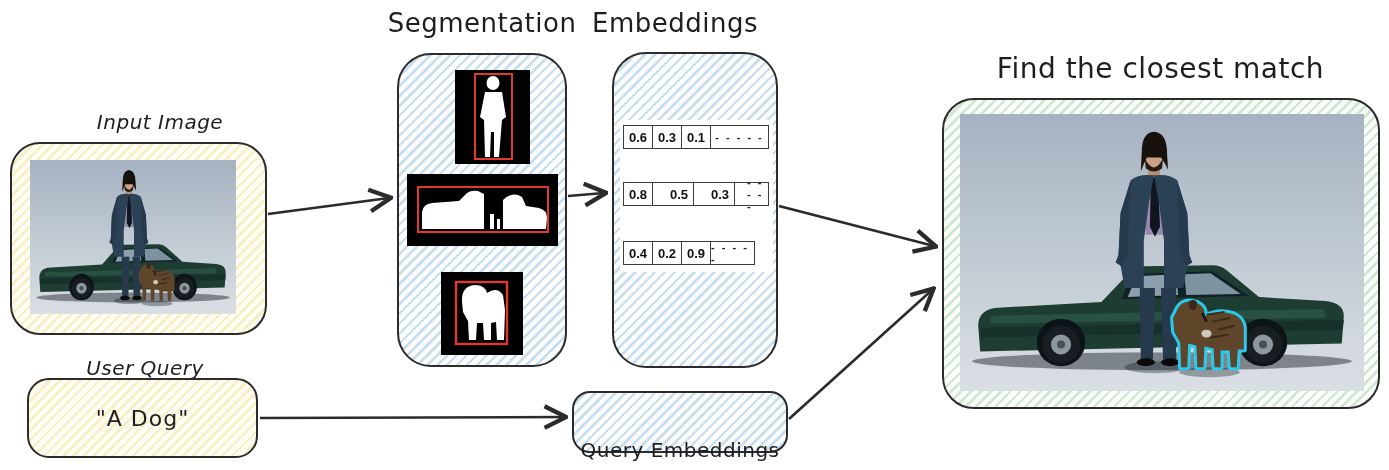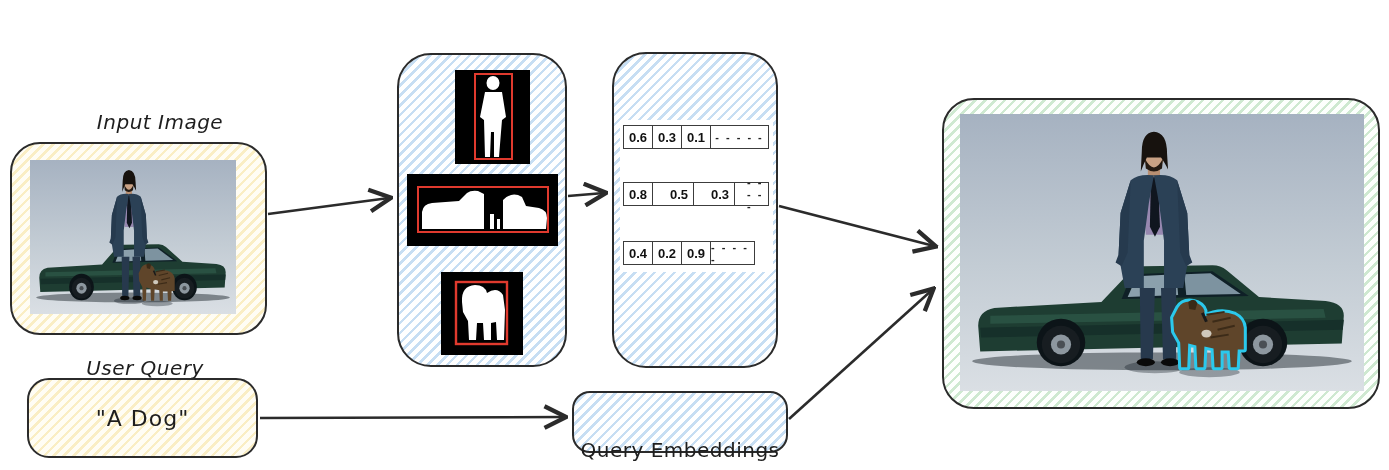--- a/index.html
+++ b/index.html
@@ -117,20 +117,21 @@
     </g>
   </svg>
       </div>
   </div>
 
   <div class="abs hand label" style="left:45px;top:356px;width:200px;">User Query</div>
   <div class="card hatch-yellow" style="left:27px;top:378px;width:231px;height:80px;border-radius:22px;">
     <div class="query-text hand">"A Dog"</div>
   </div>
 
+  <div class="abs hand title" style="left:382px;top:8px;width:200px;">Segmentation</div>
   <div class="card hatch-blue" style="left:397px;top:53px;width:170px;height:314px;border-radius:34px;">
     <div class="mask-tile" style="left:56px;top:15px;width:75px;height:94px;">
       <svg viewBox="0 0 75 94" preserveAspectRatio="none">
         <ellipse cx="38" cy="13" rx="6.5" ry="7" fill="#fff"></ellipse>
         <path d="M30 22 L47 22 L51 47 L47 50 L46 62 L44 87 L39 87 L39 62 L36 62 L35 87 L30 87 L29 50 L25 47 Z" fill="#fff"></path>
         <rect x="20" y="4" width="37" height="85" fill="none" stroke="#e03a2e" stroke-width="2"></rect>
       </svg>
     </div>
     <div class="mask-tile" style="left:8px;top:119px;width:151px;height:72px;">
       <svg viewBox="0 0 151 72" preserveAspectRatio="none">
@@ -142,20 +143,21 @@
       </svg>
     </div>
     <div class="mask-tile" style="left:42px;top:217px;width:82px;height:83px;">
       <svg viewBox="0 0 82 83" preserveAspectRatio="none">
         <path d="M21 30 Q20 14 34 13 Q44 13 46 21 Q56 14 62 23 L64 38 L63 68 L56 68 L55 50 L50 51 L50 68 L43 68 L42 51 L36 51 L35 68 L28 68 L27 49 L22 40 Z" fill="#fff"></path>
         <rect x="15" y="10" width="51" height="62" fill="none" stroke="#e03a2e" stroke-width="2.4"></rect>
       </svg>
     </div>
   </div>
 
+  <div class="abs hand title" style="left:592px;top:8px;width:165px;">Embeddings</div>
   <div class="card hatch-blue" style="left:612px;top:52px;width:166px;height:316px;border-radius:34px;">
     <div class="vec-band" style="left:6px;top:66px;width:153px;height:152px;"></div>
     <div class="vec-row" style="left:9px;top:71px;width:146px;">
       <div class="vec-cell">0.6</div>
       <div class="vec-cell">0.3</div>
       <div class="vec-cell">0.1</div>
       <div class="vec-cell-dash">- - - - -</div>
     </div>
     <div class="vec-row" style="left:9px;top:128px;width:146px;gap:12px;">
       <div class="vec-cell">0.8</div>
@@ -168,20 +170,21 @@
       <div class="vec-cell">0.2</div>
       <div class="vec-cell">0.9</div>
       <div class="vec-cell-dash">- - - - -</div>
     </div>
   </div>
 
   <div class="card hatch-blue" style="left:572px;top:391px;width:216px;height:62px;border-radius:18px;">
     <div class="qe-text hand">Query Embeddings</div>
   </div>
 
+  <div class="abs hand title" style="left:958px;top:52px;width:405px;font-size:28px;">Find the closest match</div>
   <div class="card hatch-green" style="left:942px;top:98px;width:438px;height:311px;border-radius:32px;">
     <div class="photo" style="left:16px;top:14px;width:404px;height:277px;">
   <svg viewBox="0 0 400 280" preserveAspectRatio="none">
     <defs>
       <linearGradient id="skyH" x1="0" y1="0" x2="0" y2="1">
         <stop offset="0" stop-color="#a6b2c1"></stop>
         <stop offset="0.55" stop-color="#c3ccd4"></stop>
         <stop offset="1" stop-color="#dadfe4"></stop>
       </linearGradient>
     </defs>

